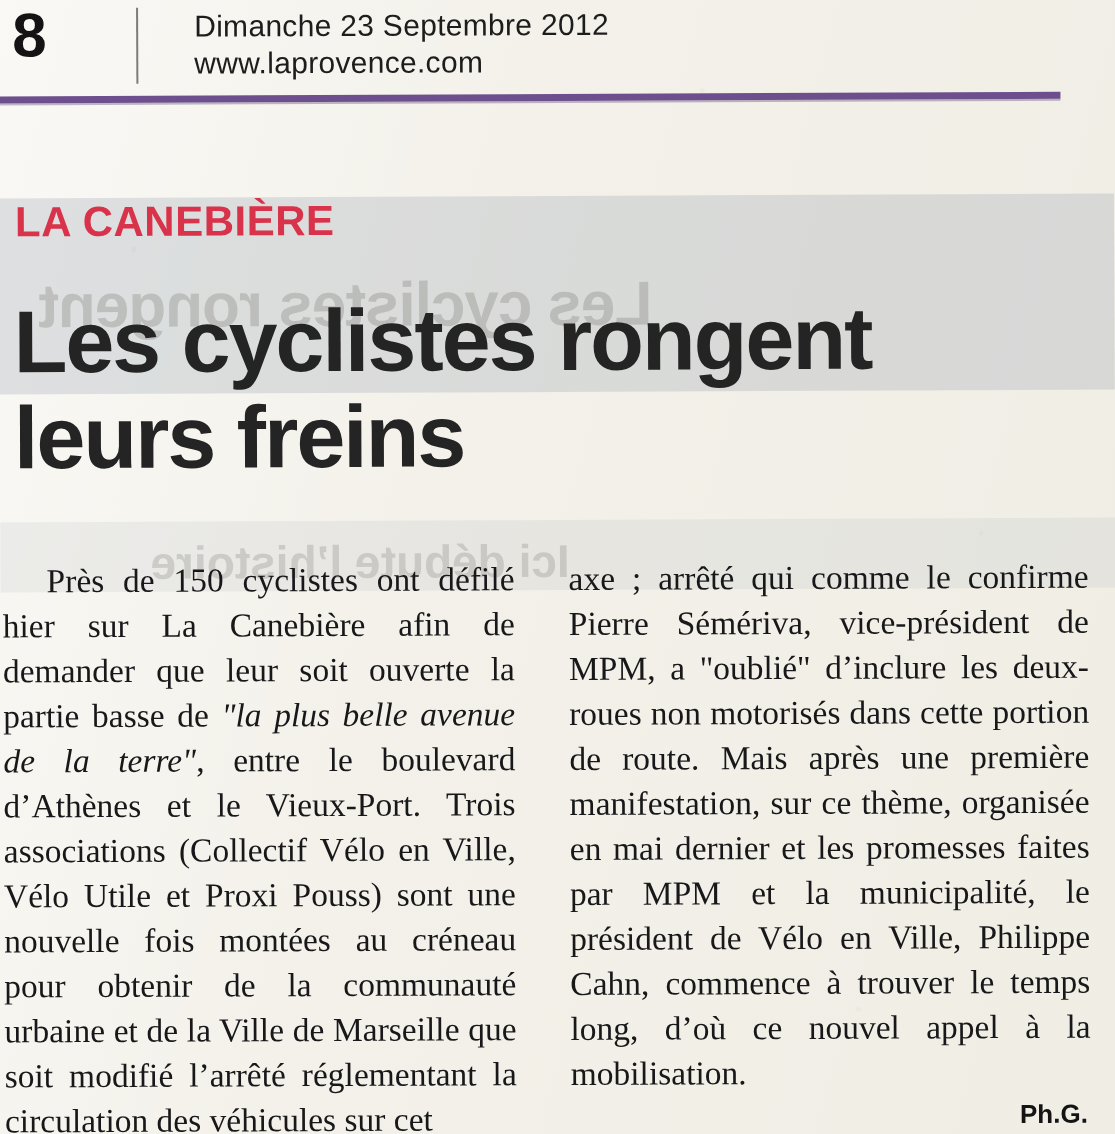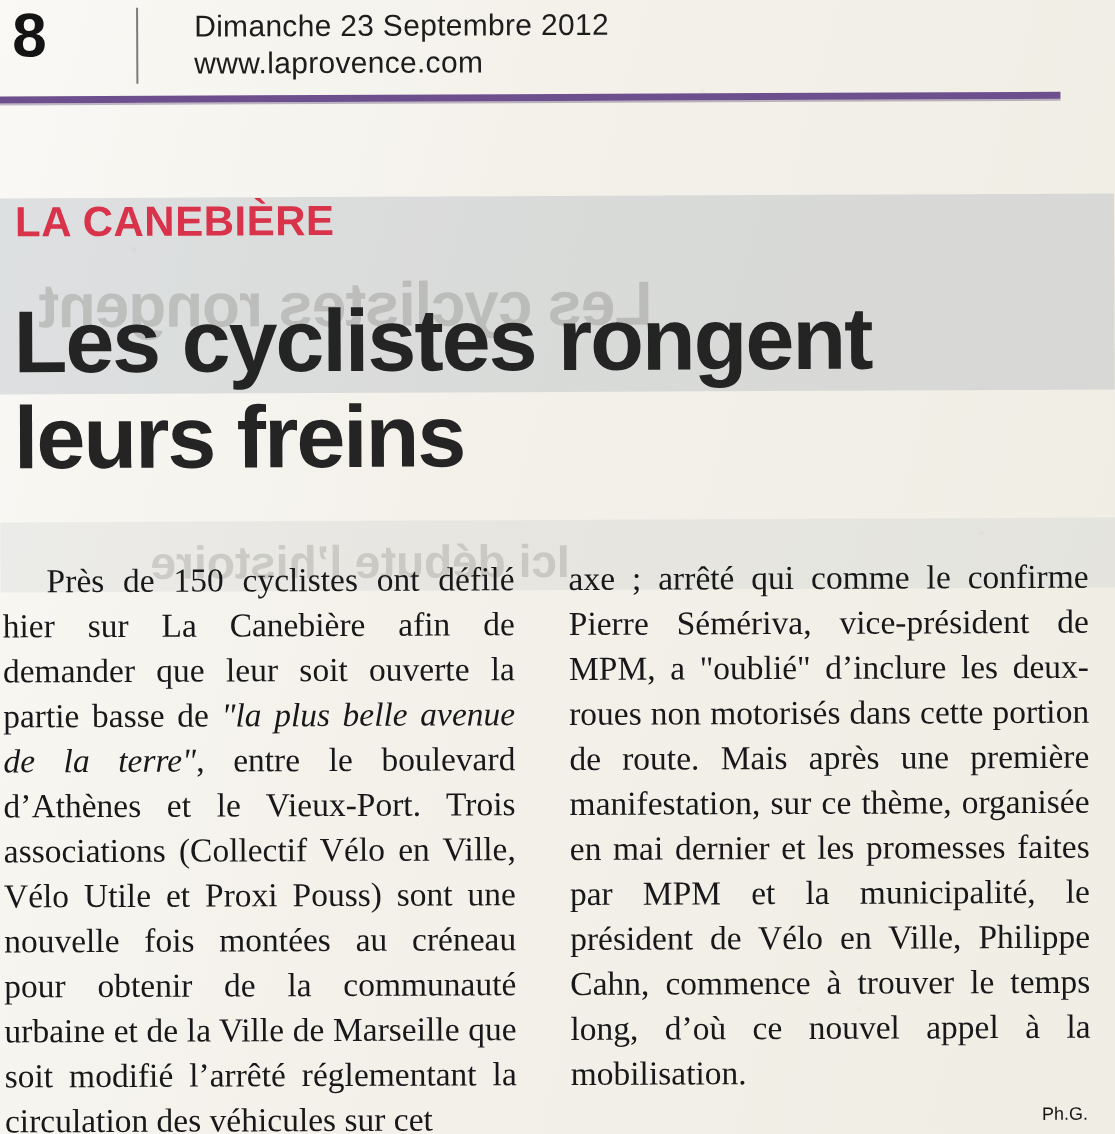--- a/index.html
+++ b/index.html
@@ -200,22 +200,22 @@
     text-indent: 44px;
   }
   .col em {
     font-style: italic;
   }
   .byline {
     position: absolute;
     right: 30px;
     top: 546px;
     font-family: "Liberation Sans", sans-serif;
-    font-weight: normal;
-    font-size: 18px;
+    font-weight: bold;
+    font-size: 26px;
     line-height: 28px;
     color: #141414;
   }
 
   
   .skew-wrap {
     position: absolute;
     inset: 0;
     transform: rotate(-0.25deg);
     transform-origin: 50% 40%;

